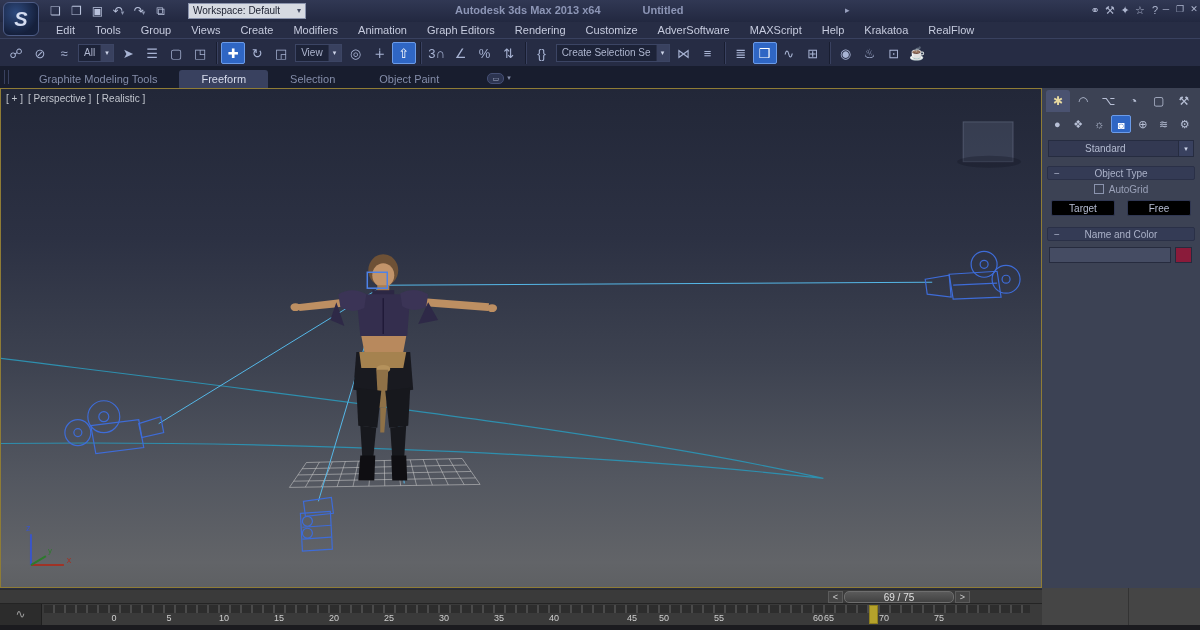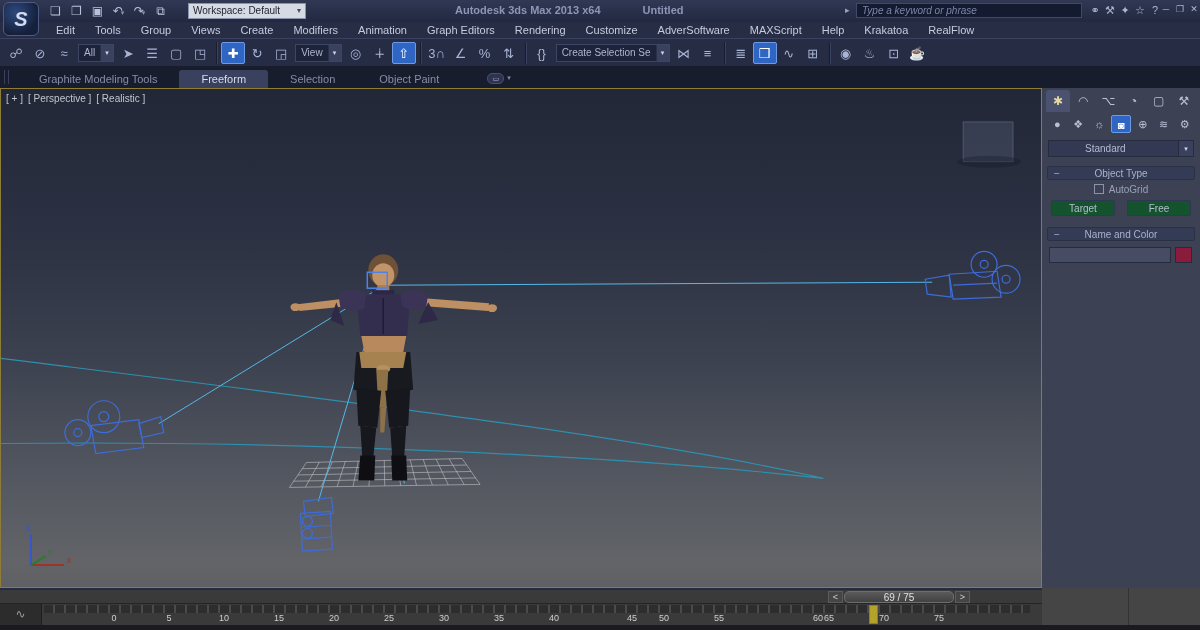--- a/index.html
+++ b/index.html
@@ -91,21 +91,21 @@
     color:#cdd4e8;font-size:7px;text-align:center;line-height:15px;}
   .rollout{margin:9px 5px 0 5px;}
   .rhead{height:14px;background:#343b55;border:1px solid #2a3047;border-radius:2px;
     position:relative;text-align:center;color:#aab1c8;font-size:10px;line-height:13px;}
   .rhead .rmin{position:absolute;left:6px;top:0;}
   .rbody{padding:4px 2px 2px 2px;}
   .cbrow{display:flex;justify-content:center;align-items:flex-start;gap:5px;margin-bottom:5px;}
   .cb{width:10px;height:10px;border:1px solid #8a93ad;background:#3c4254;display:inline-block;}
   .cbrow span{color:#9aa1b8;font-size:10px;}
   .btnrow{display:flex;justify-content:space-between;padding:0 2px;}
-  .rbtn{width:64px;height:16px;background:#14532d;border:1px solid #303752;border-radius:2px;
+  .rbtn{width:64px;height:16px;background:#000000;border:1px solid #303752;border-radius:2px;
     color:#b6bdd2;font-size:10px;font-family:"Liberation Sans",sans-serif;}
   .ncrow{display:flex;gap:4px;padding:6px 2px 2px 2px;align-items:center;}
   #namefield{width:122px;height:16px;background:#454c63;border:1px solid #262b3e;color:#d0d5e2;
     font-size:10px;padding:0 3px;outline:none;}
   #swatch{width:17px;height:16px;border:1px solid #262b3e;}
 
   
   #sliderrow{position:absolute;left:0;top:589px;width:1042px;height:14px;background:#3a3a3a;border-top:1px solid #2b2b2b;}
   #slidergroup{position:absolute;top:1px;height:12px;display:flex;gap:1px;}
   .snav{width:15px;height:12px;background:#454545;border:1px solid #5c5c5c;color:#cfcfcf;
@@ -141,21 +141,20 @@
       </div>
     <div id="workspace">
       <span>Workspace: Default</span>
       <span class="dd2">▾</span>
     </div>
     <div id="titles">
       <span>Autodesk 3ds Max  2013 x64</span>
       <span>Untitled</span>
     </div>
     <span id="searcharrow">▸</span>
-    <input id="searchbox" placeholder="Type a keyword or phrase" style="">
     <div id="tbicons">
         <div class="tb-top-icon">⚭</div>
         <div class="tb-top-icon">⚒</div>
         <div class="tb-top-icon">✦</div>
         <div class="tb-top-icon">☆</div>
         <div class="tb-top-icon">?</div>
       </div>
     <div id="winbtns">
         <div class="winbtn">─</div>
         <div class="winbtn">❐</div>

